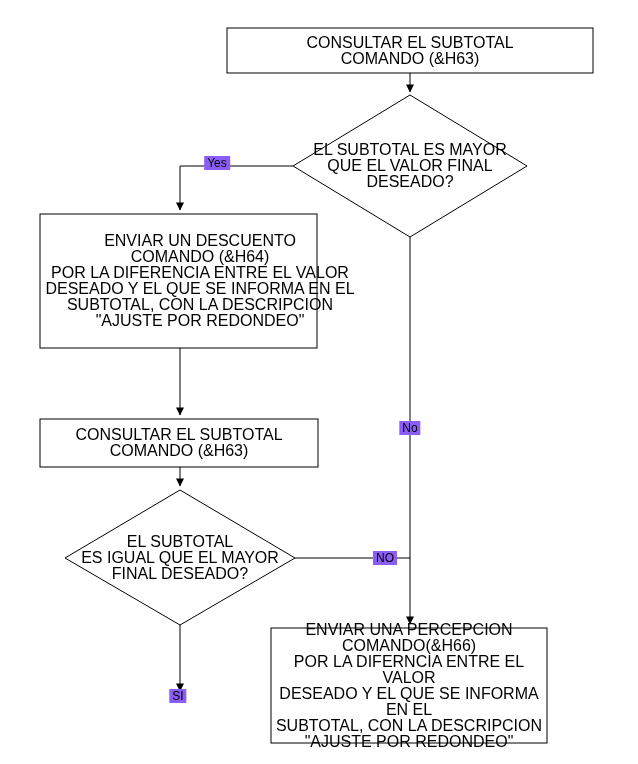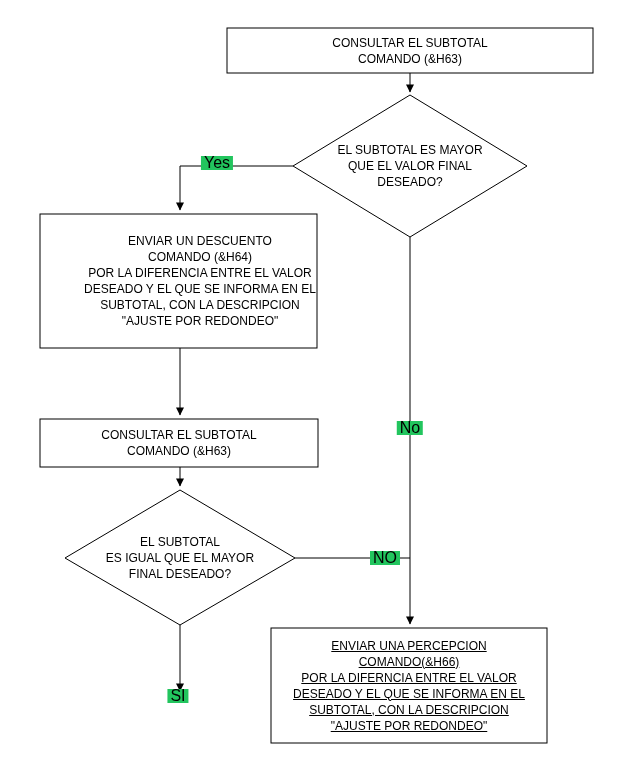--- a/index.html
+++ b/index.html
@@ -23,30 +23,30 @@
     width: 638px;
     height: 764px;
   }
   .node-text {
     position: absolute;
     display: flex;
     align-items: center;
     justify-content: center;
     text-align: center;
     white-space: pre-line;
-    font-size: 12px;
+    font-size: 16px;
     line-height: 16px;
     color: #000000;
   }
   .edge-label {
     position: absolute;
     transform: translate(-50%, -50%);
-    background: #22c55e;
+    background: #8b5cf6;
     padding: 0 3px;
-    font-size: 16px;
+    font-size: 12px;
     line-height: 14px;
     color: #000000;
   }
 </style>
 </head>
 <body>
 
 <div class="canvas">
 
   <svg class="layer-svg" viewBox="0 0 638 764" xmlns="http://www.w3.org/2000/svg">
@@ -97,21 +97,21 @@
 SUBTOTAL, CON LA DESCRIPCION
 "AJUSTE POR REDONDEO"</div>
 
   <div class="node-text" style="left:40px; top:419px; width:278px; height:48px;">CONSULTAR EL SUBTOTAL
 COMANDO (&amp;H63)</div>
 
   <div class="node-text" style="left:80px; top:514px; width:200px; height:88px;">EL SUBTOTAL
 ES IGUAL QUE EL MAYOR
 FINAL DESEADO?</div>
 
-  <div class="node-text" style="left:273px; top:630px; width:272px; height:111px;text-decoration:underline;">ENVIAR UNA PERCEPCION
+  <div class="node-text" style="left:273px; top:630px; width:272px; height:111px;">ENVIAR UNA PERCEPCION
 COMANDO(&amp;H66)
 POR LA DIFERNCIA ENTRE EL VALOR
 DESEADO Y EL QUE SE INFORMA EN EL
 SUBTOTAL, CON LA DESCRIPCION
 "AJUSTE POR REDONDEO"</div>
 
   <span class="edge-label" style="left:217px; top:163px;">Yes</span>
 
   <span class="edge-label" style="left:410px; top:428px;">No</span>
 

